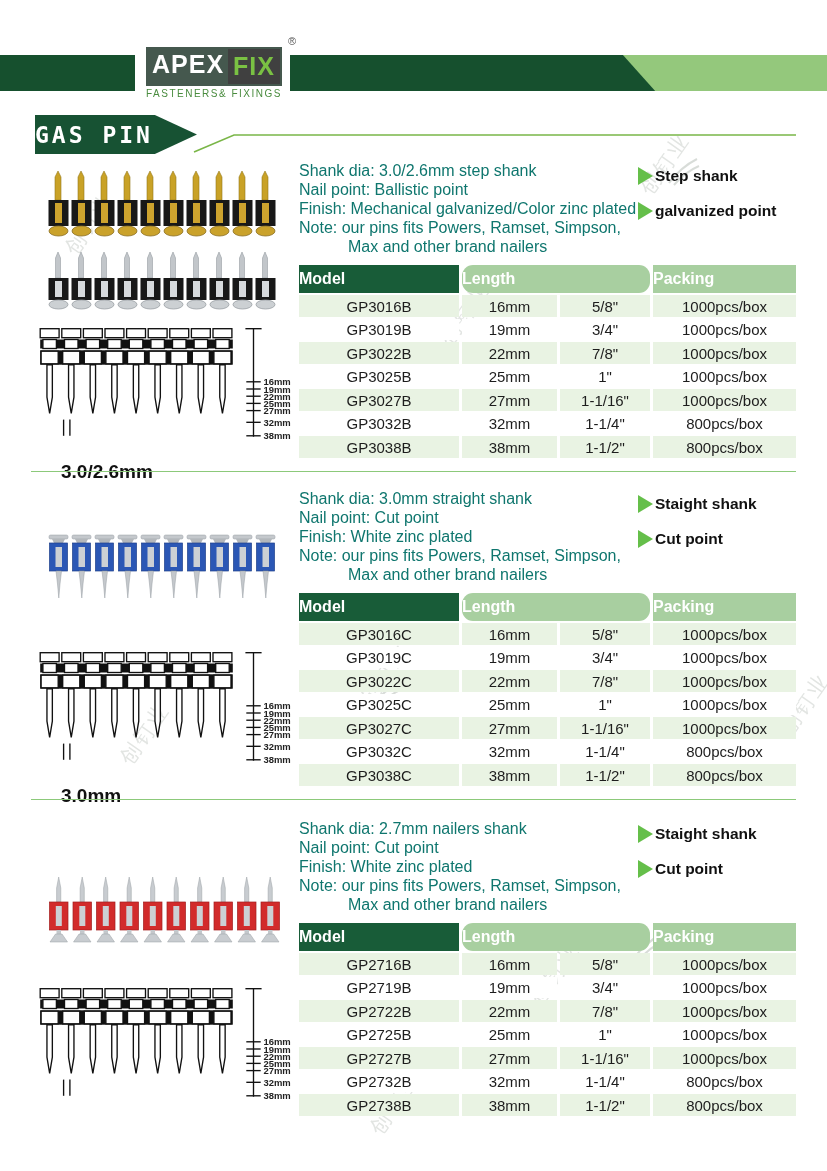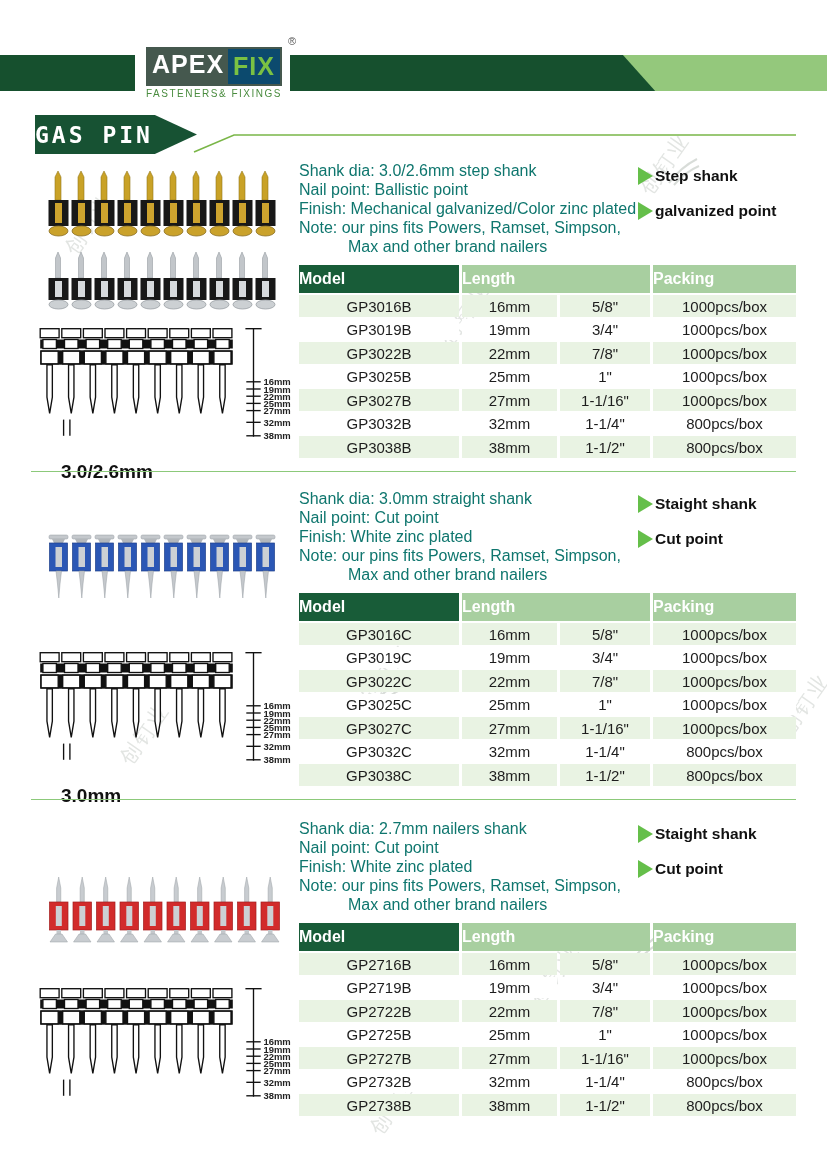--- a/index.html
+++ b/index.html
@@ -7,21 +7,21 @@
   .page { position:relative; width:827px; height:1171px; margin:0 auto; background:#fff; overflow:hidden; }
 
   
   .header-row { position:absolute; top:55px; left:0; width:827px; height:36px; }
   .bar-left { position:absolute; left:0; top:0; width:135px; height:36px; background:#16502e; }
   .bar-right { position:absolute; left:290px; top:0; right:0; height:36px; background:#94c87c; }
   .bar-right-dark { position:absolute; inset:0; background:#16502e; clip-path:polygon(0 0, 62% 0, 68% 100%, 0 100%); }
   .logo-block { position:absolute; left:140px; top:-8px; width:148px; text-align:center; }
   .logo-line { display:inline-flex; align-items:stretch; position:relative; }
   .logo-apex { background:#45584e; color:#fff; font-weight:bold; font-size:25px; letter-spacing:1px; padding:3px 4px 3px 6px; }
-  .logo-fix { background:#0c4a6e; color:#7ac143; font-weight:bold; font-size:25px; letter-spacing:1px; padding:3px 5px; border:2px solid #45584e; border-left:none; }
+  .logo-fix { background:#404040; color:#7ac143; font-weight:bold; font-size:25px; letter-spacing:1px; padding:3px 5px; border:2px solid #45584e; border-left:none; }
   .logo-reg { position:absolute; right:-14px; top:-12px; font-size:11px; color:#555; }
   .logo-tagline { font-size:10px; color:#4a8c3f; letter-spacing:1.5px; margin-top:2px; font-weight:normal; }
 
   
   .banner { position:absolute; left:35px; top:115px; width:162px; height:39px; background:#175233;
             clip-path:polygon(0 0, 74% 0, 100% 50%, 74% 100%, 0 100%);
             display:flex; align-items:center; }
   .banner-text { color:#fff; font-family:"DejaVu Sans Mono", monospace; font-weight:bold; font-size:23px; letter-spacing:3px; }
   .banner-line { position:absolute; left:186px; top:126px; }
 
@@ -49,21 +49,21 @@
   .badges { width:158px; padding-top:5px; }
   .badge { display:flex; align-items:center; gap:2px; margin-bottom:17px; }
   .tri { width:0; height:0; border-top:9px solid transparent; border-bottom:9px solid transparent; border-left:15px solid #65bf4a; }
   .badge-label { font-size:15.5px; font-weight:bold; color:#111; }
 
   
   .ptable { display:grid; grid-template-columns:160px 95px 90px 1fr; column-gap:3px; row-gap:2px; margin-top:9px; width:100%; }
   .th { color:#fff; font-weight:bold; font-size:16px; text-align:left; padding:5px 0; }
   .th-model { background:#185c38; }
   .th-light { background:#a8cfa0; }
-  .th-length { grid-column:2 / 4; }
+  .th-length { grid-column:2 / 4;border-radius:11px; }
   .td { font-size:15px; color:#1d1d1d; text-align:center; padding:2.5px 0 2px; background:#fff; }
   .row-odd .td, .td.odd { background:#e9f3e3; }
 
   
   .wm { position:absolute; color:#9aa39b; opacity:0.28; font-size:21px; transform:rotate(-55deg); letter-spacing:2px; pointer-events:none; white-space:nowrap; }
   .wing { position:absolute; opacity:0.45; pointer-events:none; }
 
   svg text { font-family:"Liberation Sans", sans-serif; }
 </style>
 </head>

